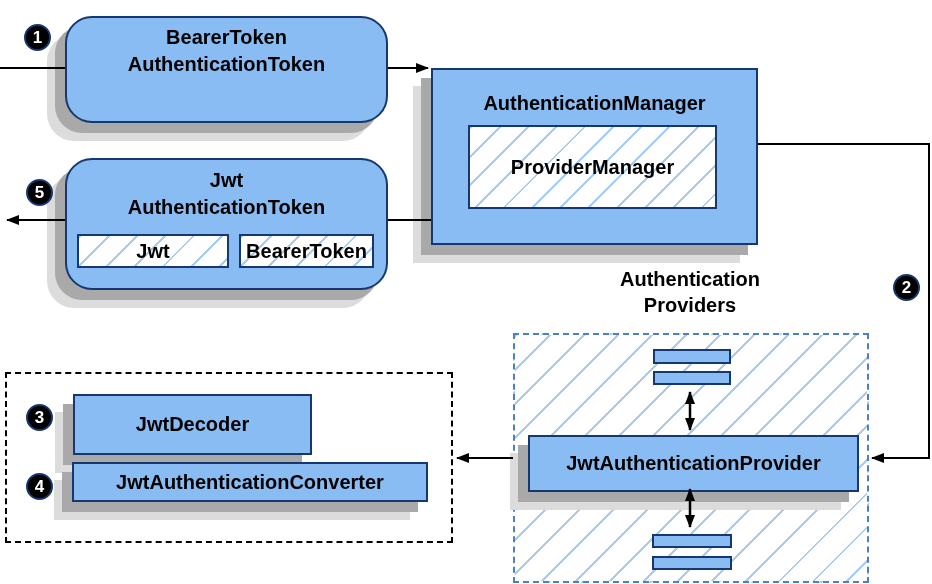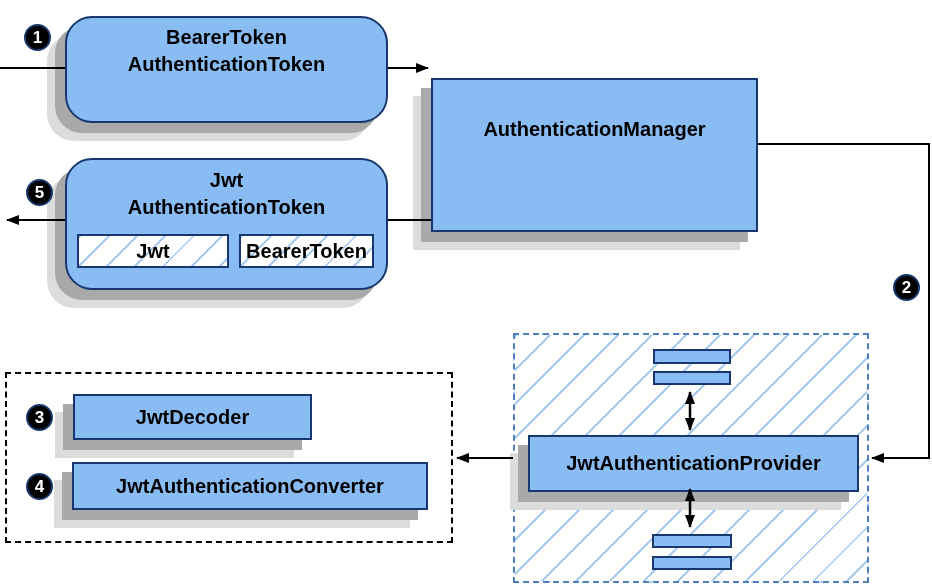--- a/index.html
+++ b/index.html
@@ -69,36 +69,41 @@
 
   <div class="node rounded" style="left:65px;top:158px;width:323px;height:132px;padding-top:7px">
     <div class="node-title">
       <div class="title-line">Jwt</div>
       <div class="title-line">AuthenticationToken</div>
     </div>
     <div class="field" style="left:10px;top:74px;width:152px;height:34px">Jwt</div>
     <div class="field" style="left:172px;top:74px;width:135px;height:34px">BearerToken</div>
   </div>
 
-  <div class="node" style="left:431px;top:78px;width:327px;height:154px;padding-top:36px">
+  <div class="node" style="left:431px;top:68px;width:327px;height:177px;padding-top:20px">
     <div class="node-title">AuthenticationManager</div>
+    <div class="field" style="left:35px;top:55px;width:249px;height:84px">ProviderManager</div>
   </div>
 
+  <div class="label" style="left:588px;top:266px;width:204px">
+    <div class="title-line">Authentication</div>
+    <div class="title-line">Providers</div>
+  </div>
 
   <div class="bar" style="left:653px;top:349px;width:78px;height:15px"></div>
   <div class="bar" style="left:653px;top:371px;width:78px;height:14px"></div>
 
   <div class="node flex-center" style="left:528px;top:435px;width:331px;height:57px;font-size:20px">JwtAuthenticationProvider</div>
 
   <div class="bar" style="left:652px;top:534px;width:80px;height:14px"></div>
   <div class="bar" style="left:652px;top:556px;width:80px;height:14px"></div>
 
-  <div class="node flex-center" style="left:73px;top:394px;width:239px;height:46px;font-size:20px">JwtDecoder</div>
+  <div class="node flex-center" style="left:73px;top:394px;width:239px;height:61px;font-size:20px">JwtDecoder</div>
 
-  <div class="node flex-center" style="left:72px;top:462px;width:356px;height:48px;font-size:20px">JwtAuthenticationConverter</div>
+  <div class="node flex-center" style="left:72px;top:462px;width:356px;height:40px;font-size:20px">JwtAuthenticationConverter</div>
 
   <div class="badge" style="left:24px;top:24px">1</div>
   <div class="badge" style="left:893px;top:274px">2</div>
   <div class="badge" style="left:26px;top:404px">3</div>
   <div class="badge" style="left:26px;top:473px">4</div>
   <div class="badge" style="left:26px;top:179px">5</div>
 
   <svg class="connectors" width="932" height="584" viewBox="0 0 932 584">
     <defs>
       <marker id="ah" markerUnits="userSpaceOnUse" markerWidth="14" markerHeight="11" refX="12" refY="5" orient="auto-start-reverse">

